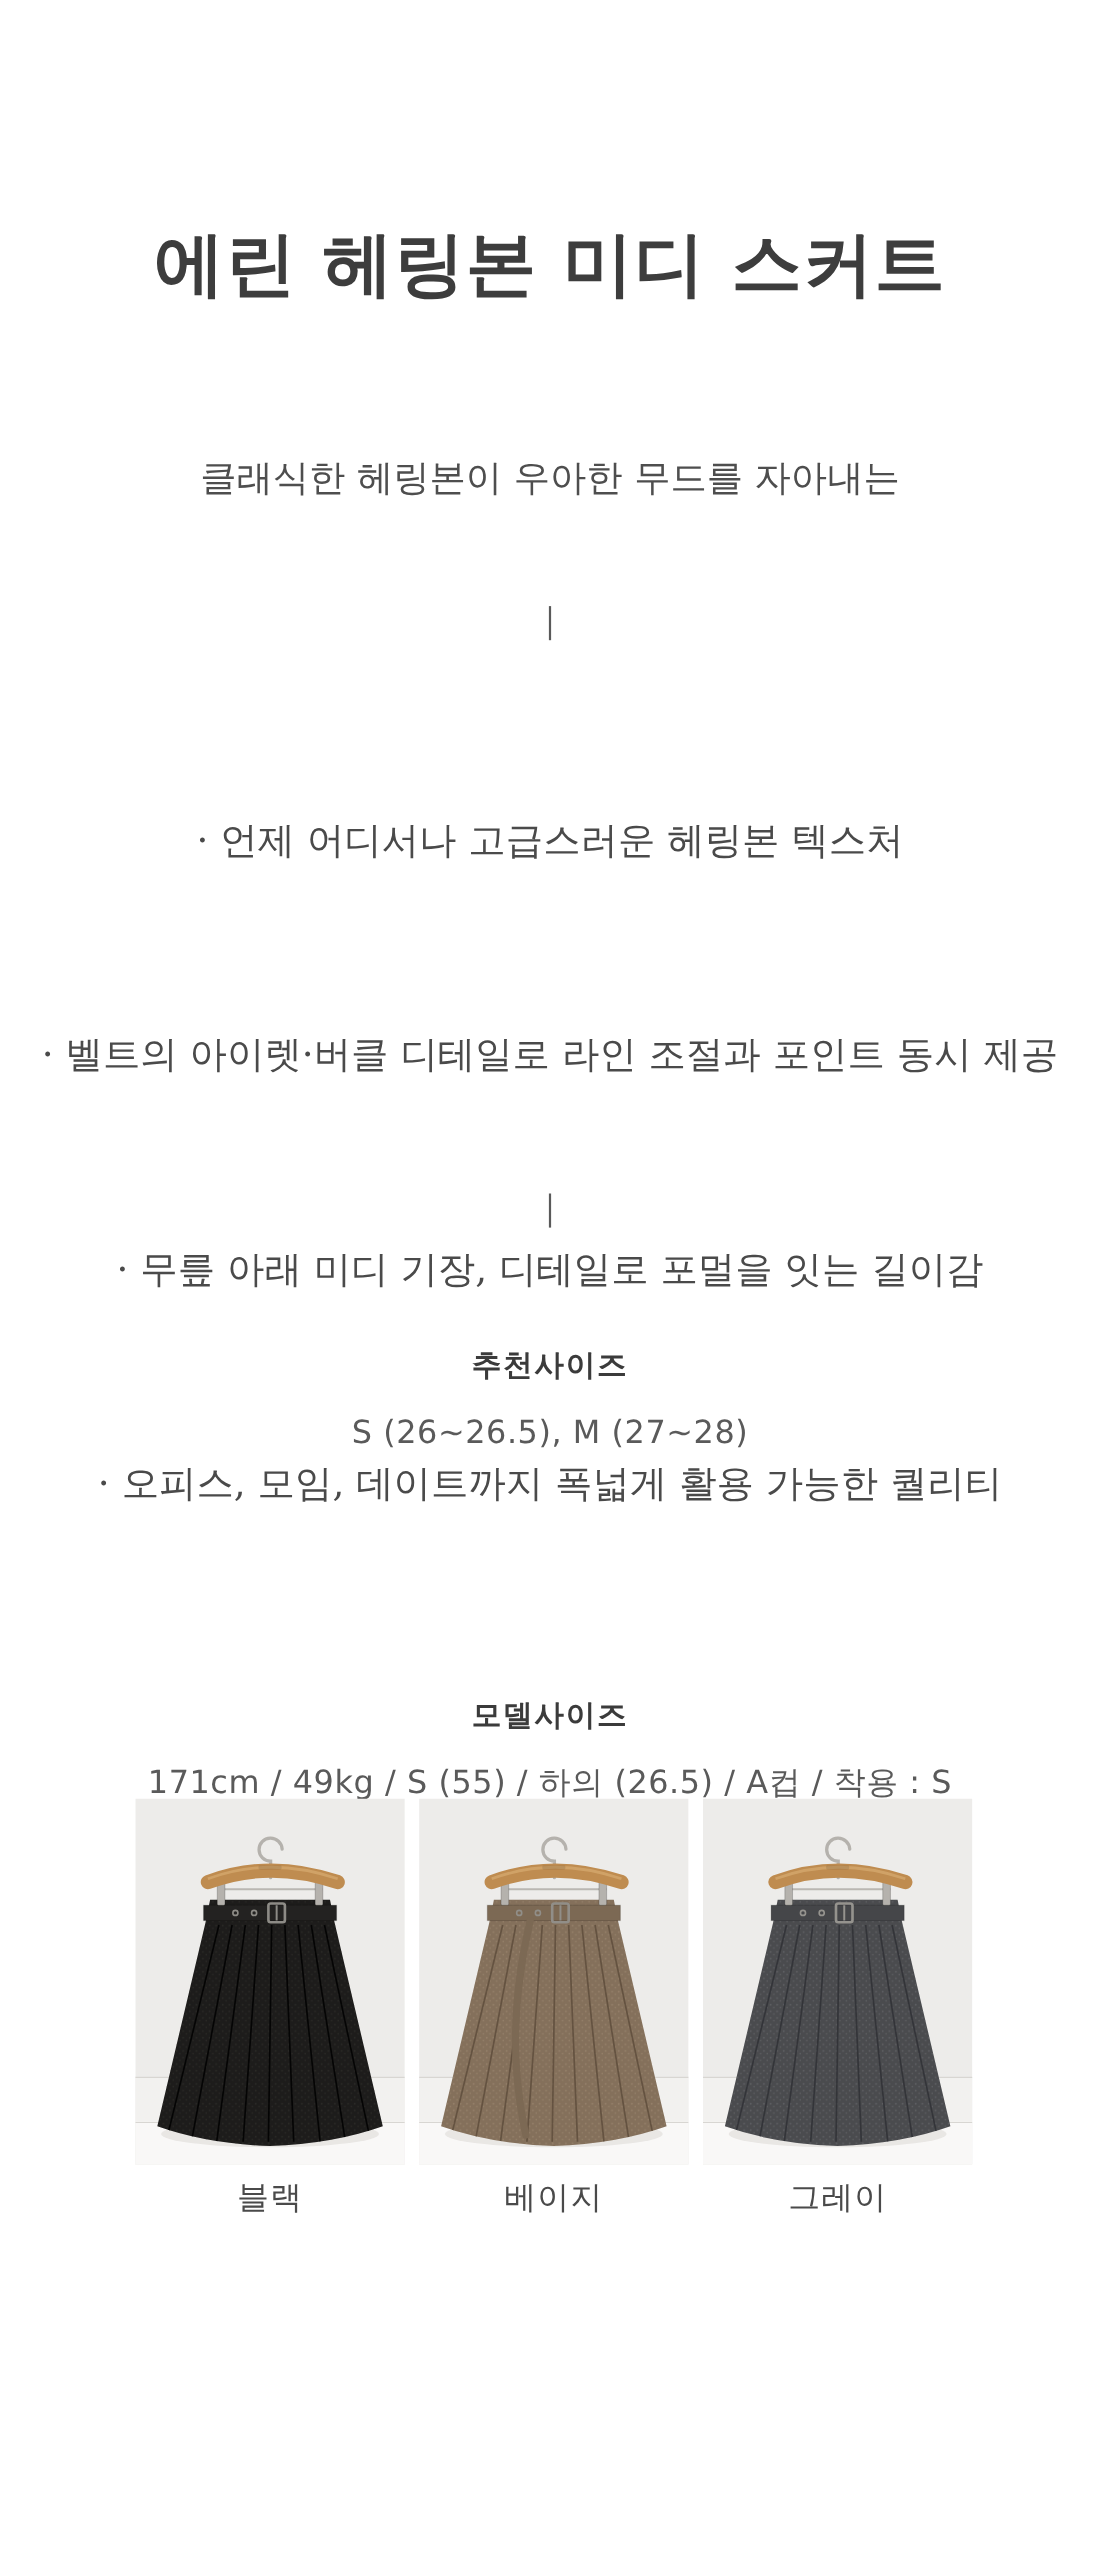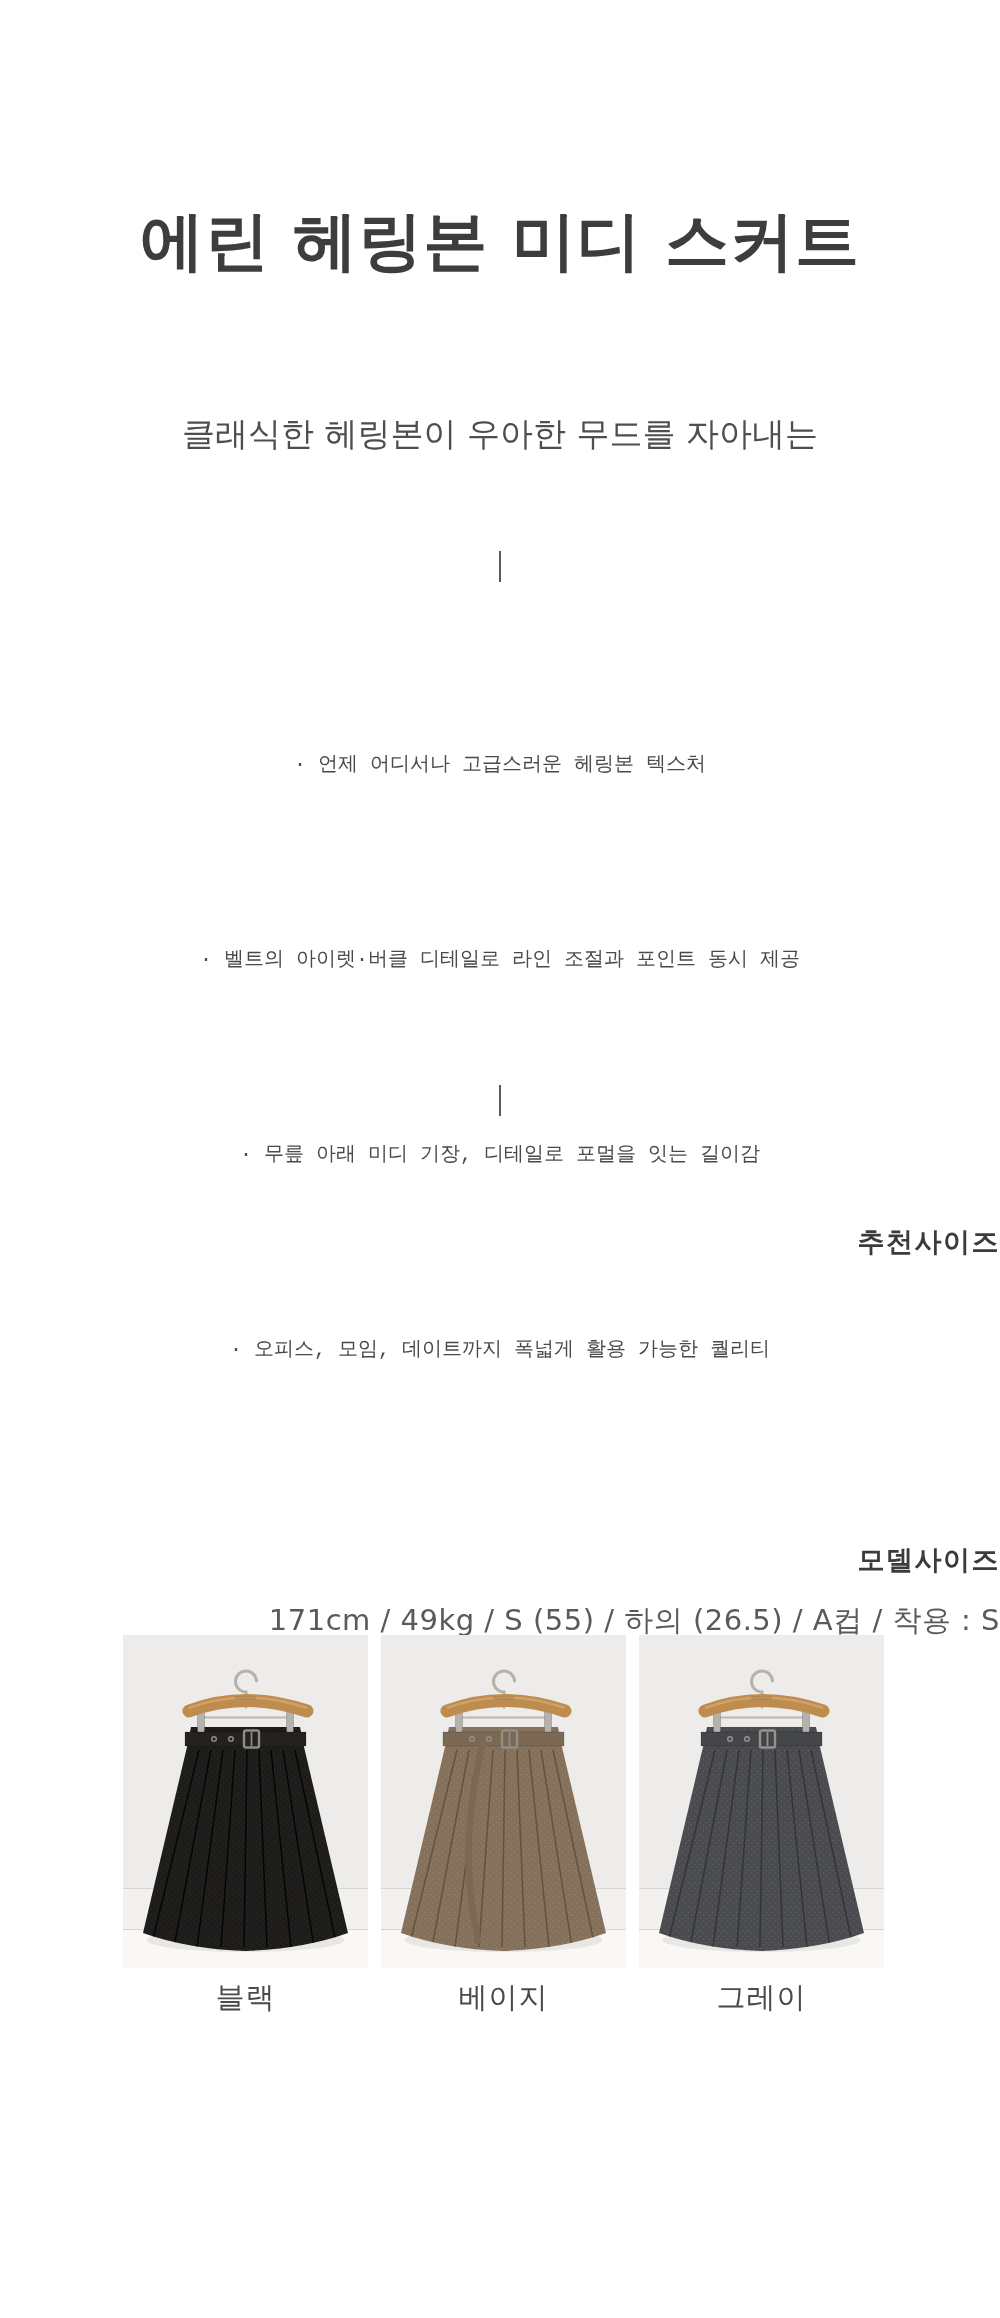--- a/index.html
+++ b/index.html
@@ -5,25 +5,25 @@
   html,body{margin:0;padding:0;background:#fff;}
   .page{
     position:relative;width:1000px;height:2318px;margin:0 auto;
     background:var(--c-bg,#ffffff);overflow:hidden;
     font-family:"DejaVu Serif","Liberation Serif",serif;
   }
   .abs{position:absolute;left:0;width:100%;text-align:center;white-space:pre;}
   .title1{top:162px;font-size:64px;line-height:72px;color:var(--c-title);letter-spacing:1px;}
   .title2{top:252px;font-size:40px;line-height:58px;color:var(--c-title);letter-spacing:1px;}
   .desc{top:380px;font-size:33px;line-height:57px;color:var(--c-desc);}
-  .features{top:602px;font-size:20px;line-height:65px;color:var(--c-feature);font-family:Liberation Mono, monospace;}
+  .features{top:602px;font-size:34px;line-height:65px;color:var(--c-feature);}
   .features div{white-space:pre;}
   .vdivider{position:absolute;left:499px;width:2px;height:31px;background:var(--c-divider);}
   .d1{top:551px}.d2{top:1085px}
-  .sans{font-family:"DejaVu Sans","Liberation Sans",sans-serif;text-align:right;}
+  .sans{font-family:"DejaVu Sans","Liberation Sans",sans-serif;}
   .size-h{font-size:27px;line-height:34px;font-weight:700;color:var(--c-heading);letter-spacing:1.5px;}
   .size-v{font-size:29px;line-height:36px;font-weight:400;color:var(--c-value);letter-spacing:.5px;}
   .rec-h{top:1198px}.rec-v{top:1255px}
   .model-h{top:1516px}.model-v{top:1573px}
   .products{position:absolute;top:1635px;left:123px;display:flex;gap:13px;}
   .card{margin:0;width:245px;}
   .card svg{display:block;}
   .card figcaption{
     margin-top:12px;text-align:center;font-size:29px;line-height:34px;
     color:var(--c-label);font-family:"DejaVu Sans","Liberation Sans",sans-serif;letter-spacing:1px;
@@ -43,20 +43,21 @@
   <div class="abs features">
     <div>· 언제 어디서나 고급스러운 헤링본 텍스처</div>
     <div>· 벨트의 아이렛·버클 디테일로 라인 조절과 포인트 동시 제공</div>
     <div>· 무릎 아래 미디 기장, 디테일로 포멀을 잇는 길이감</div>
     <div>· 오피스, 모임, 데이트까지 폭넓게 활용 가능한 퀄리티</div>
   </div>
 
   <div class="vdivider d2"></div>
 
   <h3 class="abs sans size-h rec-h">추천사이즈</h3>
+  <p class="abs sans size-v rec-v">S (26~26.5), M (27~28)</p>
 
   <h3 class="abs sans size-h model-h">모델사이즈</h3>
   <p class="abs sans size-v model-v">171cm / 49kg / S (55) / 하의 (26.5) / A컵 / 착용 : S</p>
 
   <div class="products">
   <figure class="card">
     <svg viewBox="0 0 245 333" width="245" height="333">
       <defs>
         <path id="skirt0" d="M68,92 L177,92 L181,112 L225,298 Q180,314 122.5,316 Q65,314 20,298 L64,112 Z"></path>
         <pattern id="tex0" width="6" height="6" patternUnits="userSpaceOnUse">

